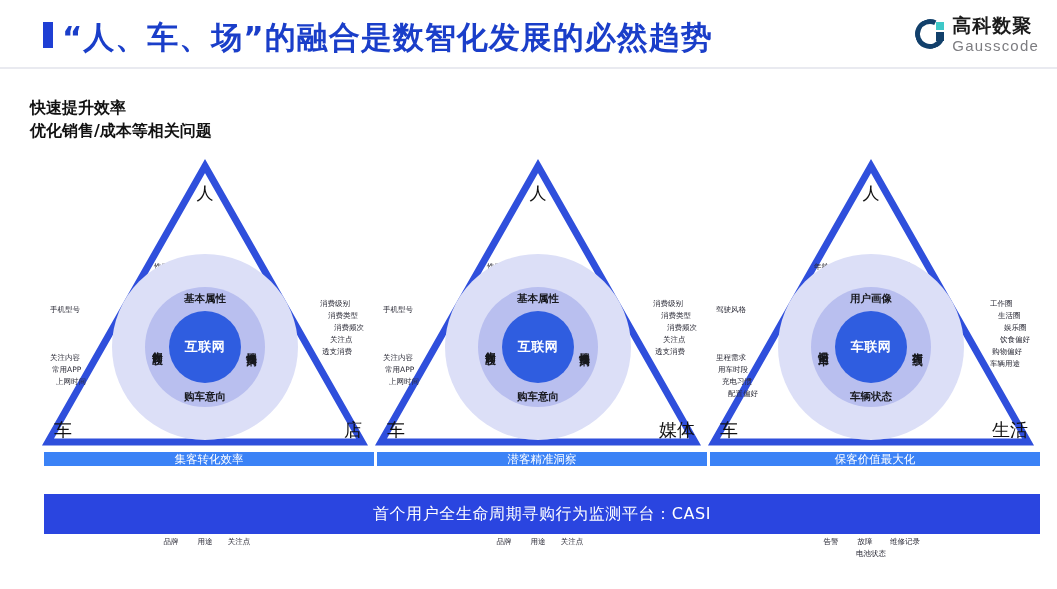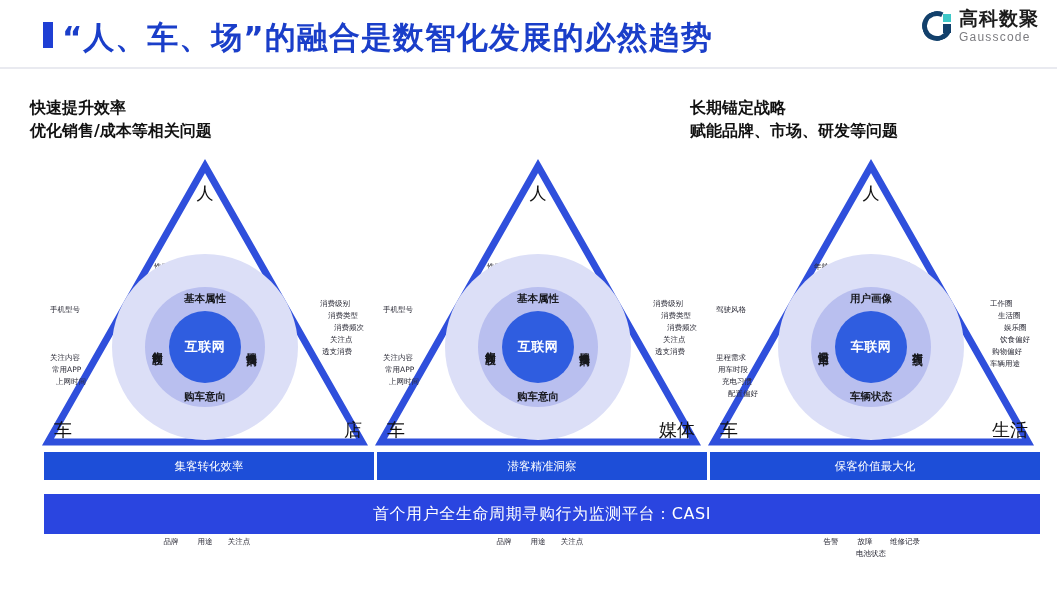--- a/index.html
+++ b/index.html
@@ -22,33 +22,33 @@
     position:absolute;left:62px;top:17px;
     font-size:31px;font-weight:bold;color:#1a3ec9;
     letter-spacing:1px;white-space:nowrap;
     font-family:"DejaVu Sans","Liberation Sans",sans-serif;
   }
   .header-rule{
     position:absolute;left:0;top:67px;width:1057px;height:2px;
     background:#e9eaf0;
   }
   
-  .logo{position:absolute;right:18px;top:4px;height:44px;display:flex;align-items:center;gap:7px;}
+  .logo{position:absolute;right:18px;top:12px;height:44px;display:flex;align-items:center;gap:7px;}
   .logo-mark{position:relative;width:30px;height:30px;}
   .logo-ring{
     position:absolute;left:0;top:0;width:30px;height:30px;border-radius:50%;
     border:5px solid #12406b;border-right-color:transparent;
     transform:rotate(-20deg);box-sizing:border-box;
   }
   .logo-sq{position:absolute;right:1px;top:3px;width:8px;height:8px;background:#3ec8c8;}
   .logo-sq2{position:absolute;right:1px;top:13px;width:8px;height:9px;background:#12406b;}
   .logo-text{display:flex;flex-direction:column;line-height:1;}
   .logo-cn{font-size:19px;font-weight:bold;color:#1b1b1b;letter-spacing:1px;
            font-family:"DejaVu Sans","Liberation Sans",sans-serif;}
-  .logo-en{font-size:12px;color:#7c7c80;letter-spacing:1.2px;margin-top:3px;}
+  .logo-en{font-size:15px;color:#7c7c80;letter-spacing:1.2px;margin-top:3px;}
 
   
   .col-heads{position:absolute;top:96px;left:0;width:1057px;height:60px;}
   .col-head{
     position:absolute;text-align:left;
     font-size:16px;font-weight:bold;color:#111;line-height:1.45;
     font-family:"DejaVu Sans","Liberation Sans",sans-serif;
   }
   .col-head.c1{left:30px;width:360px;}
   .col-head.c2{left:365px;width:340px;}
@@ -136,21 +136,21 @@
   .sat.east .row.i1{padding-left:0px;}
   .sat.east .row.i2{padding-left:8px;}
   .sat.east .row.i3{padding-left:14px;}
   .sat.east .row.i4{padding-left:10px;}
   .sat.east .row.i5{padding-left:2px;}
   .sat.east .row.i6{padding-left:0px;}
 
   
   .bars{position:absolute;top:452px;left:0;width:1057px;height:30px;}
   .bar{
-    position:absolute;top:0;height:28px;background:#1d4ed8;
+    position:absolute;top:0;height:14px;background:#3b82f6;
     color:#fff;font-size:11.5px;display:flex;align-items:center;justify-content:center;
     font-family:"DejaVu Sans","Liberation Sans",sans-serif;
   }
   .bar.b1{left:44px;width:330px;}
   .bar.b2{left:377px;width:330px;}
   .bar.b3{left:710px;width:330px;}
 
   
   .footer-bar{
     position:absolute;left:44px;top:494px;width:996px;height:40px;
@@ -177,24 +177,20 @@
       <span class="logo-en">Gausscode</span>
     </div>
   </div>
   <div class="header-rule"></div>
 </div>
 
 <div class="col-heads">
   <div class="col-head c1">
     <div>快速提升效率</div>
     <div>优化销售/成本等相关问题</div>
-  </div>
-  <div class="col-head c3">
-    <div>长期锚定战略</div>
-    <div>赋能品牌、市场、研发等问题</div>
   </div>
 </div>
 
 <div class="stage">
 
   <div class="tri t1">
     <svg width="330" height="292" viewBox="0 0 330 292">
       <polygon points="165,8 322,284 8,284" fill="none" stroke="#2f4fdc" stroke-width="7"></polygon>
     </svg>
     <div class="apex">人</div>

